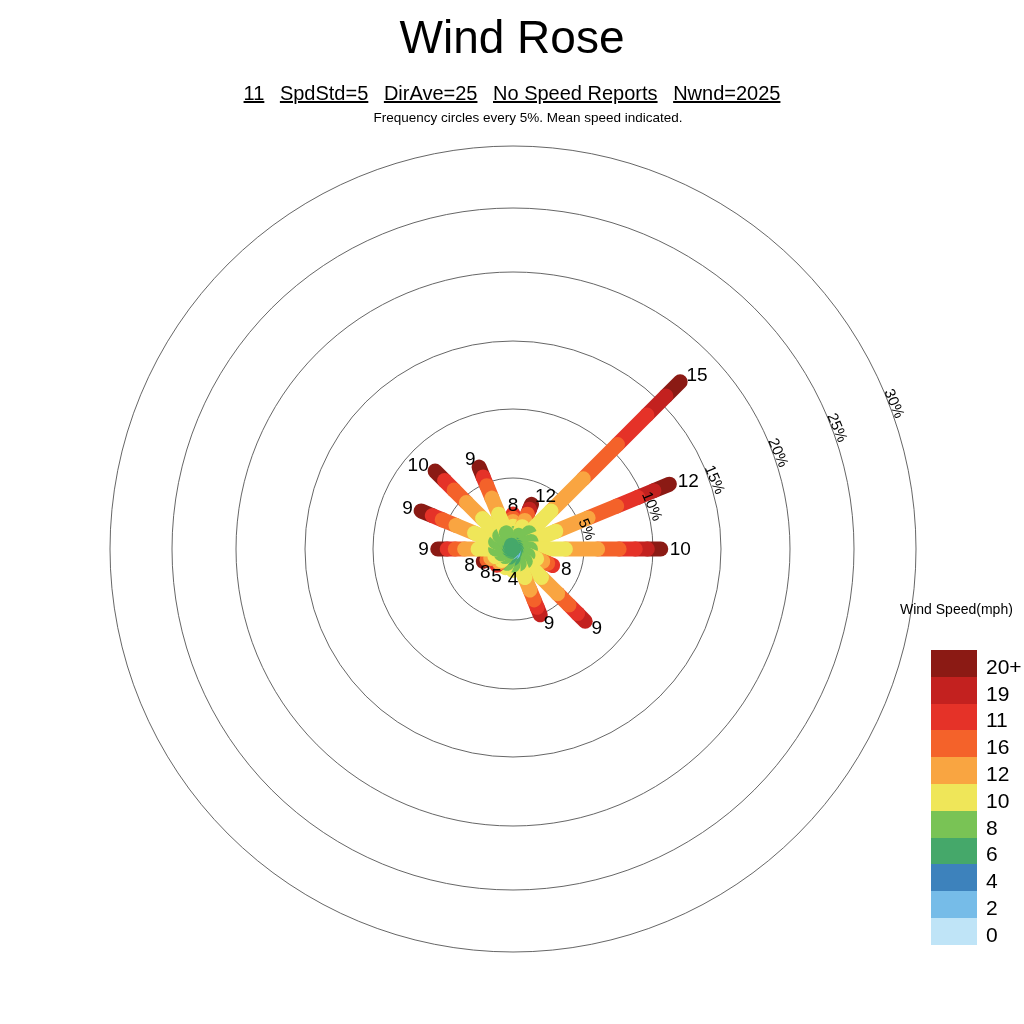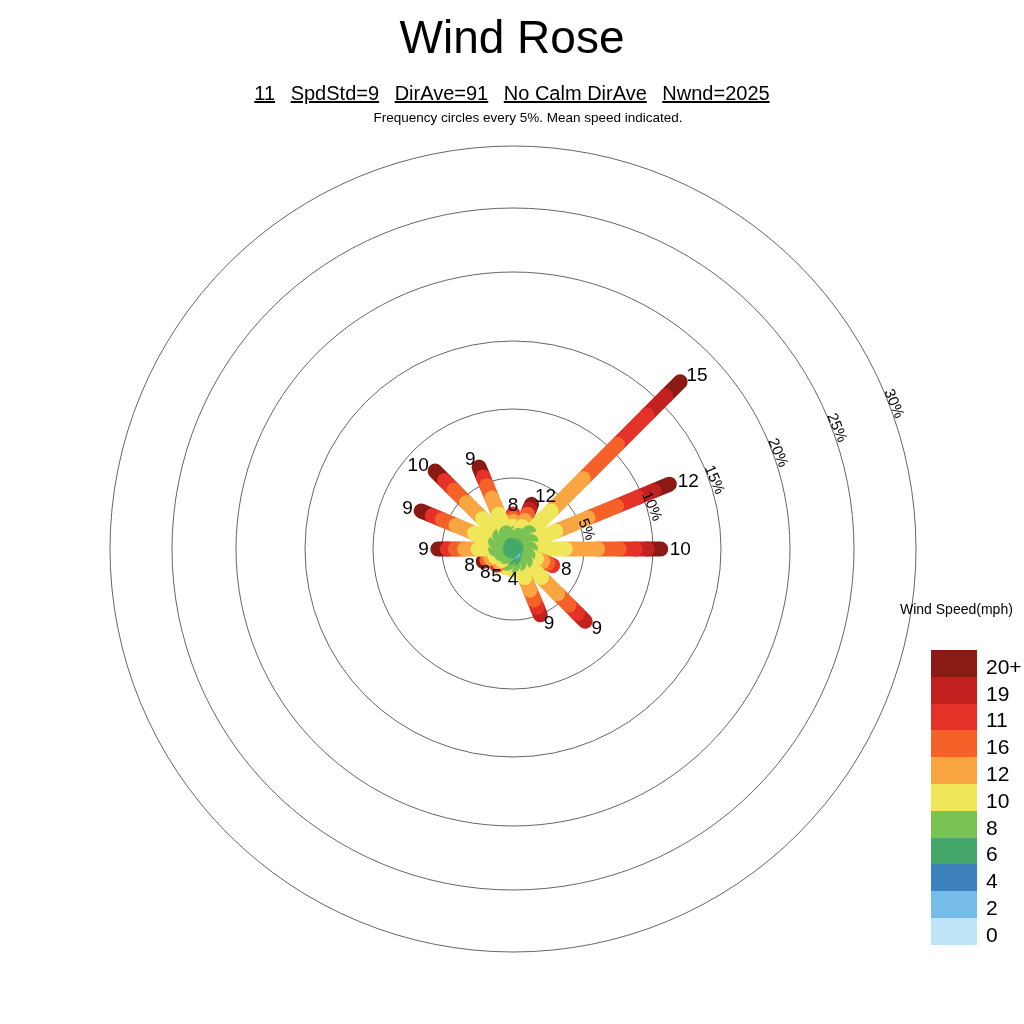--- a/index.html
+++ b/index.html
@@ -34,23 +34,23 @@
 </style>
 </head>
 <body>
 
 <div id="stage">
 
   <div id="title">Wind Rose</div>
 
   <div id="subtitle">
     <span>11</span>
-    <span>SpdStd=9</span>
-    <span>DirAve=91</span>
-    <span>No Calm DirAve</span>
+    <span>SpdStd=5</span>
+    <span>DirAve=25</span>
+    <span>No Speed Reports</span>
     <span>Nwnd=2025</span>
   </div>
 
   <div id="note">Frequency circles every 5%. Mean speed indicated.</div>
 
   <svg id="rose" viewBox="0 0 1024 1024">
     <g id="grid-rings">
         <circle cx="513" cy="549" r="71" fill="none" stroke="#555" stroke-width="0.9"></circle>
         <circle cx="513" cy="549" r="140" fill="none" stroke="#555" stroke-width="0.9"></circle>
         <circle cx="513" cy="549" r="208" fill="none" stroke="#555" stroke-width="0.9"></circle>

